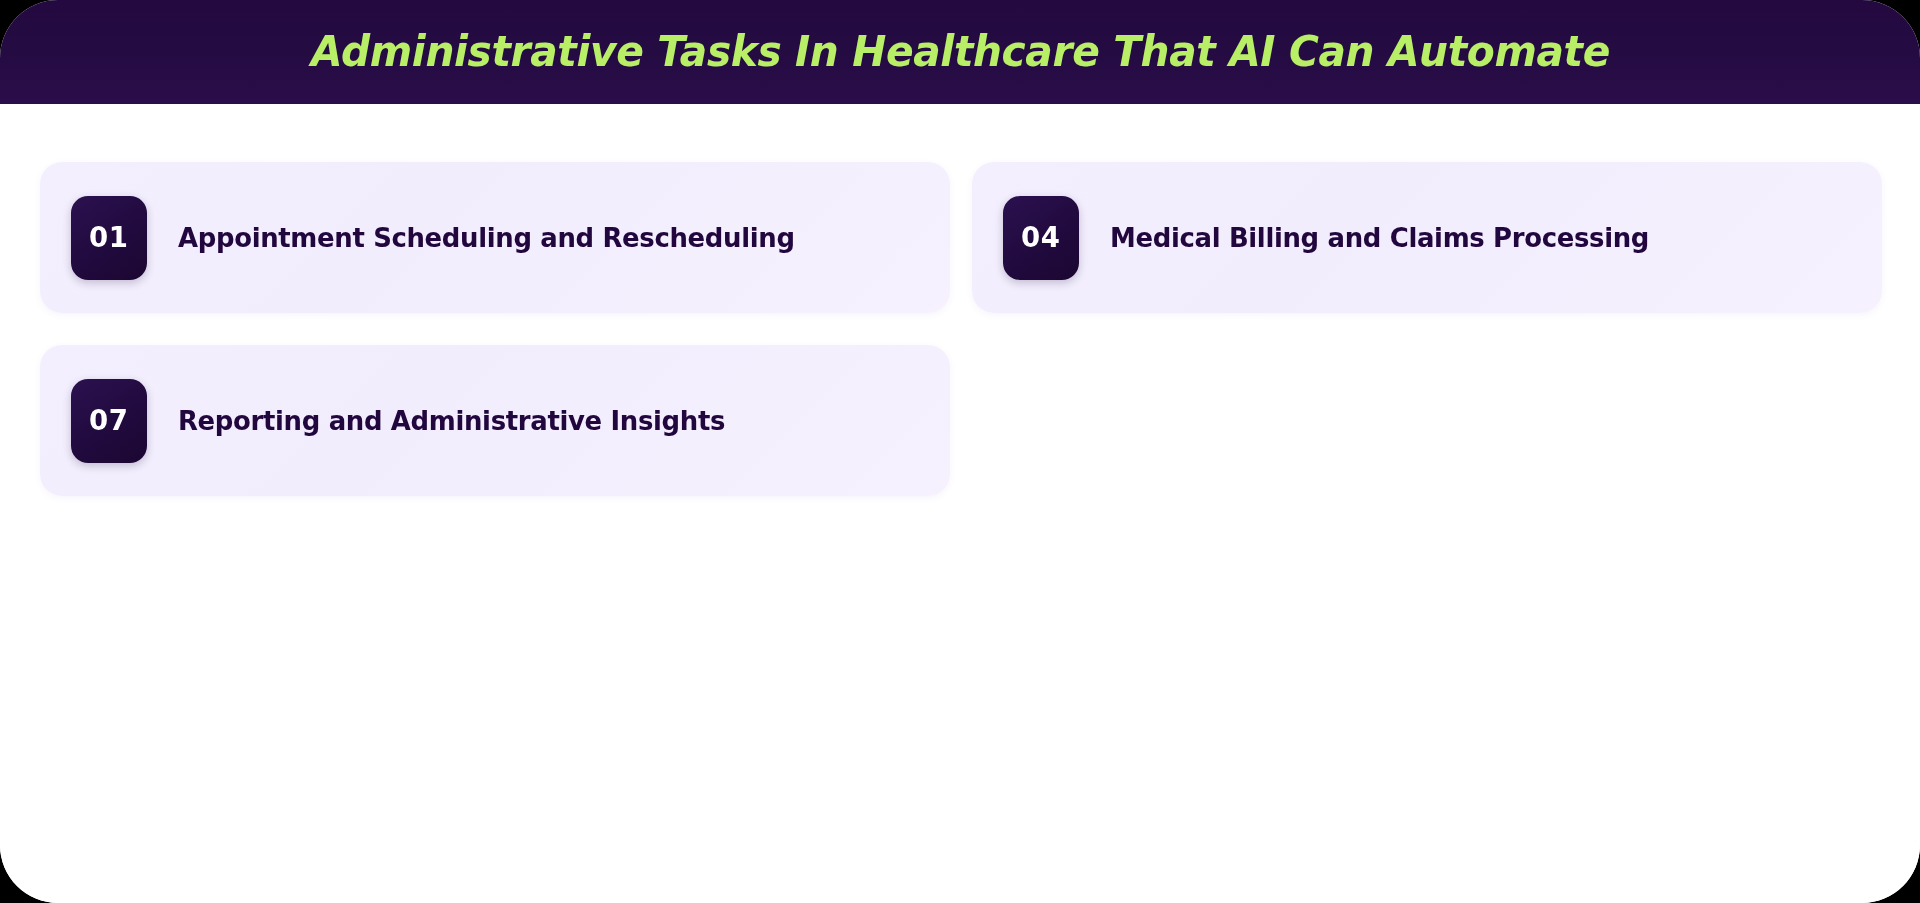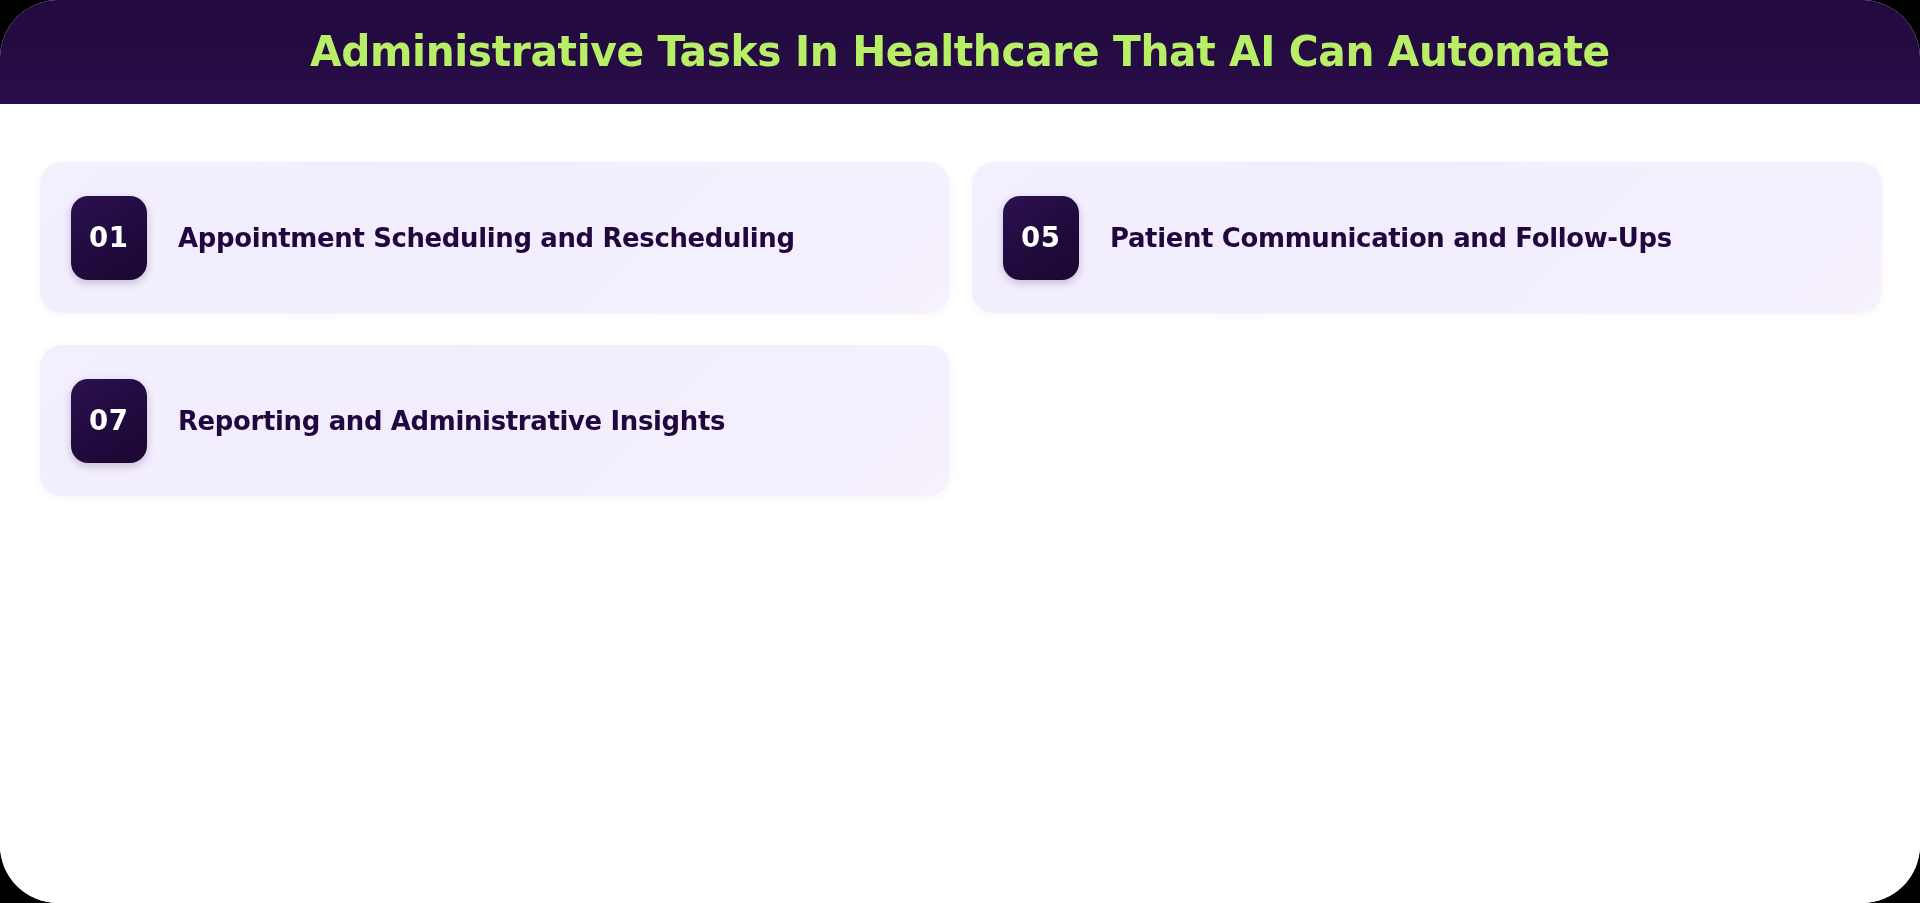--- a/index.html
+++ b/index.html
@@ -28,20 +28,21 @@
   .header-bar {
     position: absolute;
     left: 0;
     top: 0;
     width: 1920px;
     height: 104px;
     background: linear-gradient(180deg, #23093F 0%, #240B41 45%, #2A0D4A 100%);
     display: flex;
     align-items: center;
     justify-content: center;
+    font-style: italic;
   }
 
   .header-title {
     color: #B8EF66;
     font-family: "DejaVu Sans", sans-serif;
     font-size: 42px;
     font-weight: bold;
     letter-spacing: -0.4px;
     white-space: nowrap;
     line-height: 1;
@@ -132,27 +133,27 @@
 
       <div class="task-card">
         <div class="badge">
           <span class="badge-number">01</span>
         </div>
         <div class="task-label">Appointment Scheduling and Rescheduling</div>
       </div>
 
 
 
-
       <div class="task-card">
         <div class="badge">
-          <span class="badge-number">05</span>
+          <span class="badge-number">04</span>
         </div>
-        <div class="task-label">Patient Communication and Follow-Ups</div>
+        <div class="task-label">Medical Billing and Claims Processing</div>
       </div>
+
 
 
       <div class="task-card">
         <div class="badge">
           <span class="badge-number">07</span>
         </div>
         <div class="task-label">Reporting and Administrative Insights</div>
       </div>
 
       <div class="task-card card-empty"></div>

